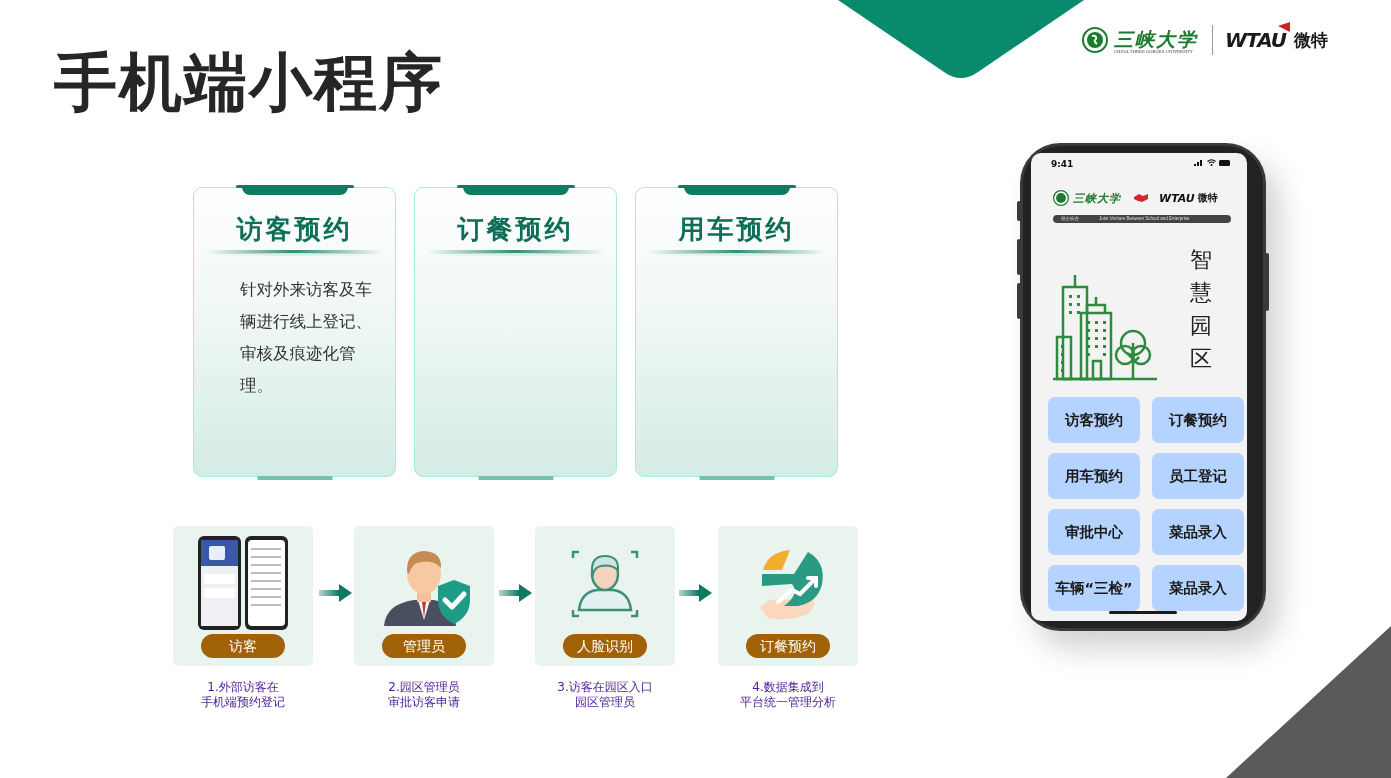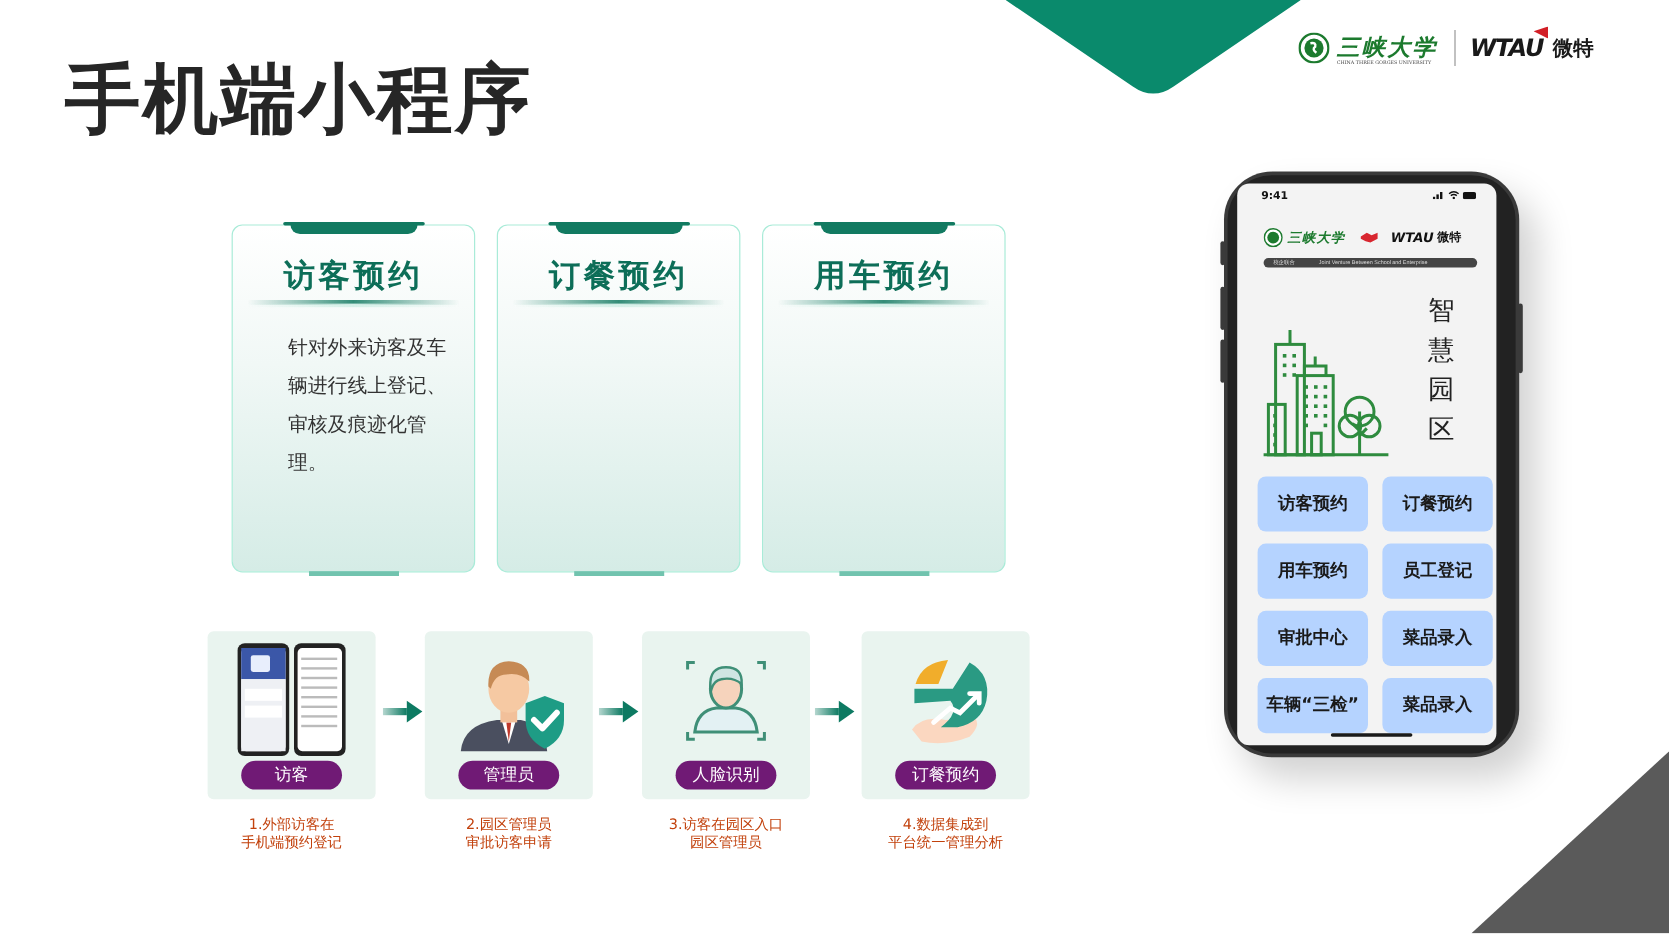--- a/index.html
+++ b/index.html
@@ -34,23 +34,23 @@
   .card-foot { position: absolute; left: 50%; bottom: -4px; transform: translateX(-50%); width: 75px; height: 4px; background: #71c3ae; }
   .card-title { position: absolute; left: 0; right: 0; top: 24px; text-align: center; font-size: 26px; font-weight: bold; color: #0d6e58; letter-spacing: 3px; }
   .card-rule { position: absolute; left: 12px; right: 12px; top: 62px; height: 4px; border-radius: 2px;
                background: linear-gradient(90deg, rgba(18,122,97,0) 0%, #127a61 50%, rgba(18,122,97,0) 100%); opacity: .85; }
   .card-rule::after { content: ""; position: absolute; left: 0; right: 0; top: 3px; height: 3px; background: linear-gradient(90deg, rgba(169,235,216,0), #cfeee5, rgba(169,235,216,0)); }
   .card-text { position: absolute; left: 12px; right: 10px; top: 86px; font-size: 16.5px; line-height: 32px; color: #333; margin-left: 34px; }
 
   
   .flow-box { position: absolute; top: 526px; width: 140px; height: 140px; background: #e9f4ef; border-radius: 5px; }
   .flow-icon { position: absolute; left: 50%; top: 8px; transform: translateX(-50%); width: 100px; height: 100px; }
-  .flow-pill { position: absolute; left: 50%; bottom: 8px; transform: translateX(-50%); width: 84px; height: 24px; border-radius: 12px; background: #701a75; color: #fff; font-size: 14px; line-height: 24px; text-align: center; }
+  .flow-pill { position: absolute; left: 50%; bottom: 8px; transform: translateX(-50%); width: 84px; height: 24px; border-radius: 12px; background: #a16207; color: #fff; font-size: 14px; line-height: 24px; text-align: center; }
   .flow-arrow { position: absolute; top: 583px; width: 34px; height: 20px; }
-  .flow-cap { position: absolute; top: 680px; width: 160px; text-align: center; font-size: 12px; line-height: 15px; color: #c2410c; }
+  .flow-cap { position: absolute; top: 680px; width: 160px; text-align: center; font-size: 12px; line-height: 15px; color: #4c1d95; }
 
   
   .phone { position: absolute; left: 1020px; top: 143px; width: 246px; height: 488px; border-radius: 40px; background: #3a3a3a;
            box-shadow: 14px 18px 30px rgba(0,0,0,0.18); }
   .phone::before { content: ""; position: absolute; inset: 3px; border-radius: 37px; background: #222; }
   .phone-btn { position: absolute; background: #3a3a3a; border-radius: 2px; }
   .phone-screen { position: absolute; left: 11px; top: 10px; width: 216px; height: 468px; border-radius: 10px; background: #f3f3f3; overflow: hidden; }
   .status-time { position: absolute; left: 20px; top: 6px; font-size: 9px; font-weight: bold; color: #111; }
   .status-icons { position: absolute; right: 16px; top: 6px; display: flex; gap: 3px; align-items: center; }
   .mini-logo { position: absolute; left: 22px; top: 34px; width: 180px; height: 22px; display: flex; align-items: center; }

